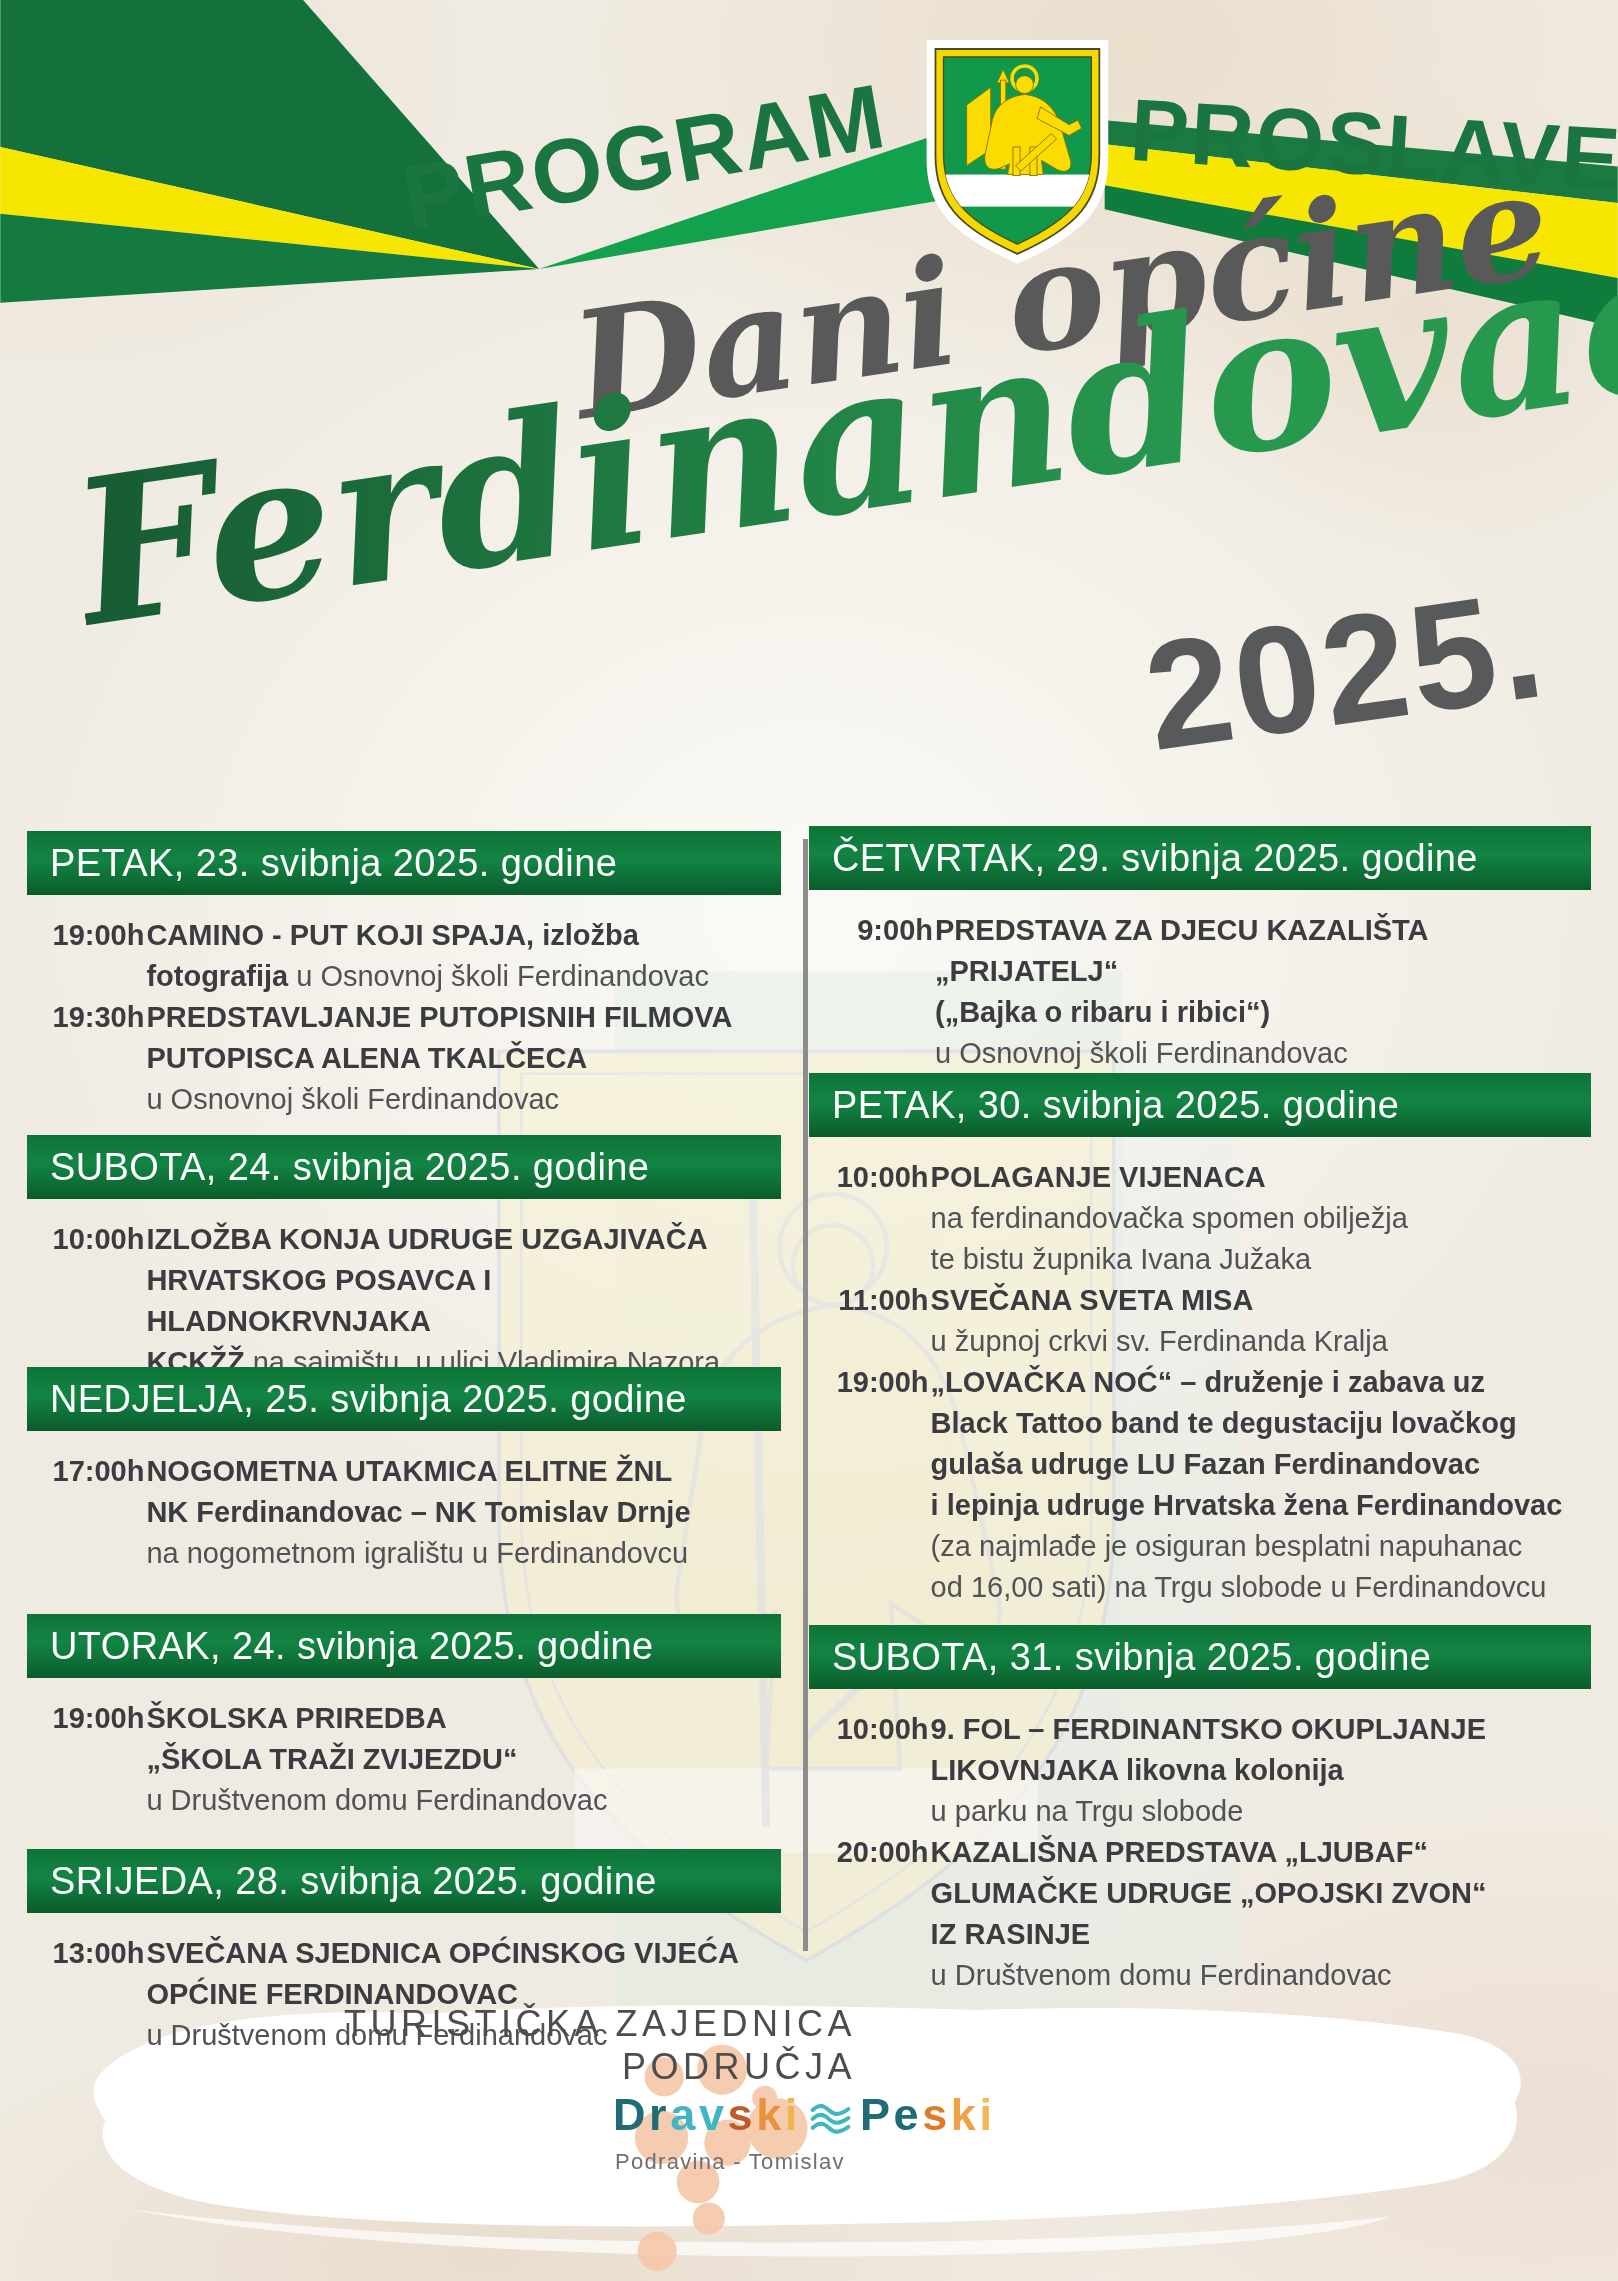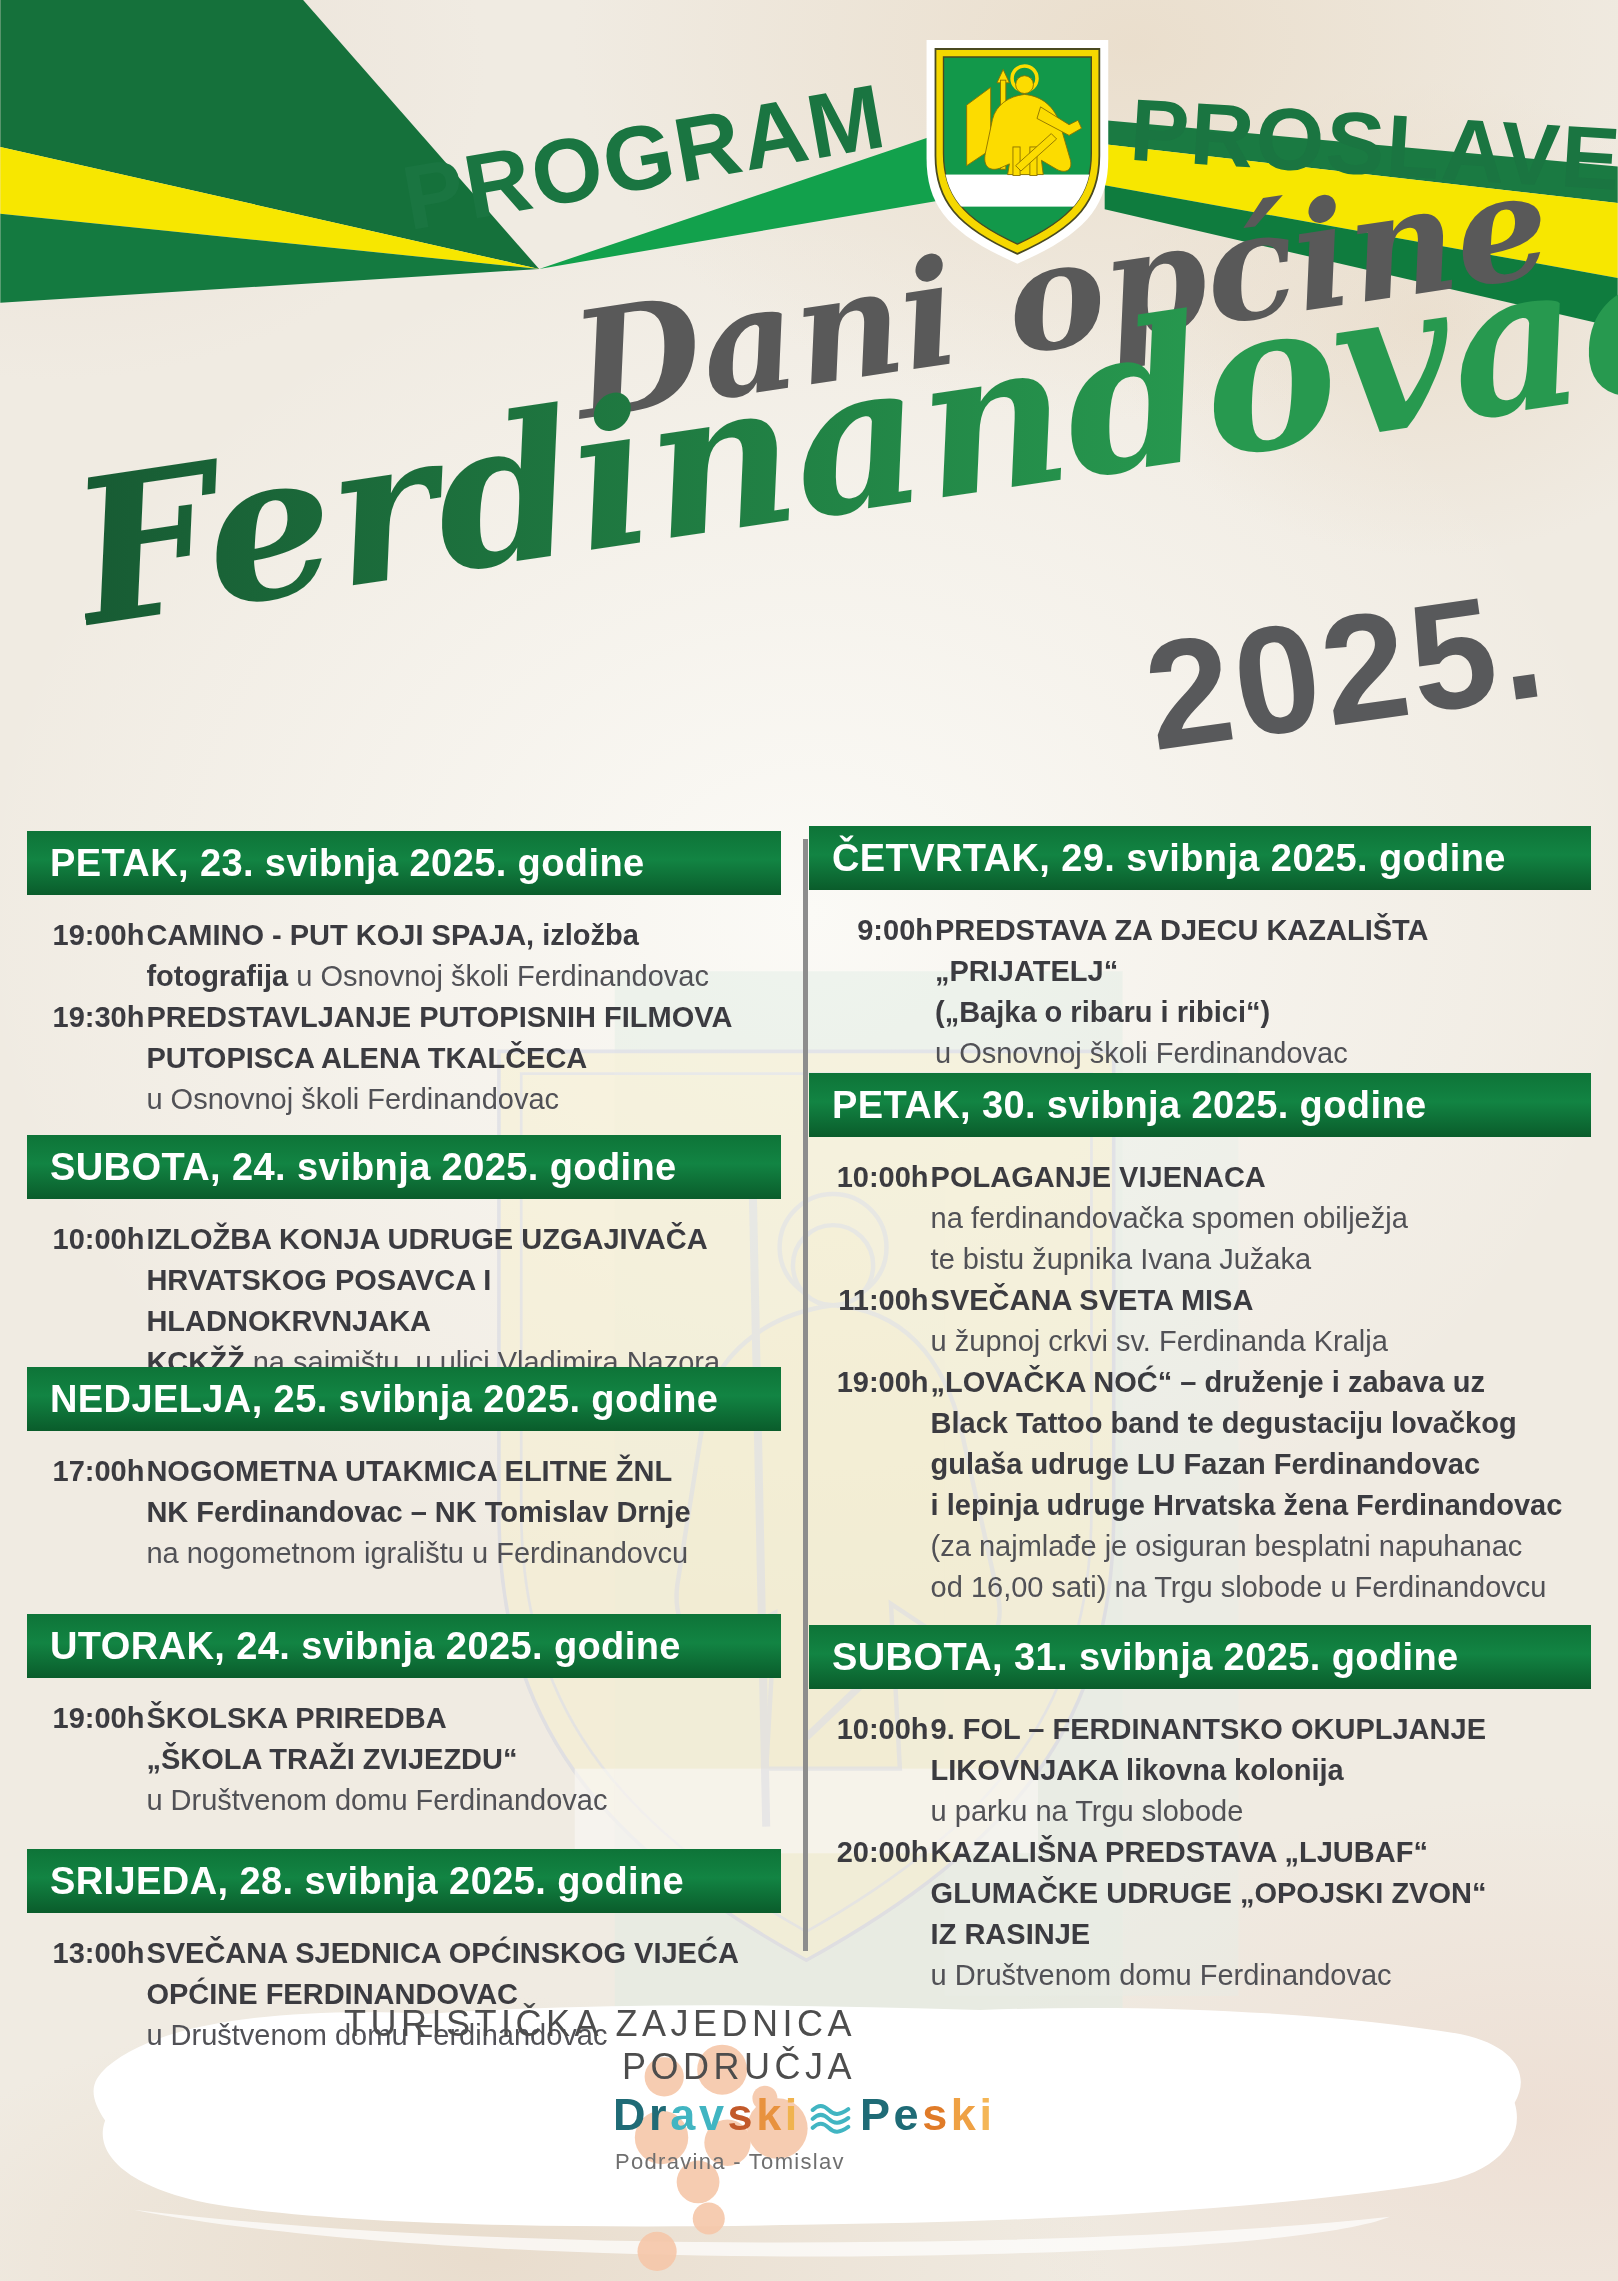--- a/index.html
+++ b/index.html
@@ -24,21 +24,21 @@
   .script{position:absolute;font-family:"DejaVu Serif",serif;font-style:italic;font-weight:bold;line-height:1;white-space:nowrap;}
   #title-dani{left:575px;top:294px;font-size:147px;color:#595959;transform:rotate(-8.5deg);transform-origin:left center;}
   #title-ferd{left:76px;top:456px;font-size:200px;color:#1d7c43;transform:rotate(-8.5deg);transform-origin:left center;
               background:linear-gradient(100deg,#175a33,#27994f 70%);-webkit-background-clip:text;background-clip:text;-webkit-text-fill-color:transparent;}
   #title-year{position:absolute;left:1145px;top:593px;font-size:153px;font-weight:bold;color:#58595b;line-height:1;transform:rotate(-8deg);letter-spacing:3.6px;}
   
   .divider{position:absolute;left:803px;top:839px;width:4.5px;height:1112px;background:#8d8d8d;}
   .day{position:absolute;z-index:5;}
   .day-bar{height:64px;display:flex;align-items:center;padding-left:23px;
     background:linear-gradient(180deg,#0e7438 0%,#128443 45%,#0a5c2b 100%);}
-  .day-bar span{color:#fff;font-weight:bold;font-size:38px;letter-spacing:0.4px;}
+  .day-bar span{color:#fff;font-weight:normal;font-size:38px;letter-spacing:0.4px;}
   .events{margin-top:19.6px;}
   .event{display:flex;align-items:flex-start;}
   .ev-time{font-weight:bold;color:#3b3b40;font-size:29px;line-height:41px;text-align:right;flex:0 0 auto;}
   .ev-lines{margin-left:2px;font-size:29px;line-height:41px;color:#515156;}
   .ev-lines .b{font-weight:bold;color:#3b3b40;}
   
   .org-line{position:absolute;left:339px;width:517px;text-align:right;color:#4d4d4d;letter-spacing:4.5px;font-size:36px;z-index:6;}
   #org1{top:2003px;} #org2{top:2046px;}
   #logo-line{position:absolute;left:613px;top:2089px;z-index:6;font-size:45px;font-weight:bold;letter-spacing:3.6px;white-space:nowrap;display:flex;align-items:center;}
   #logo-line .wave{margin:5.3px 9px 0 9px;}

